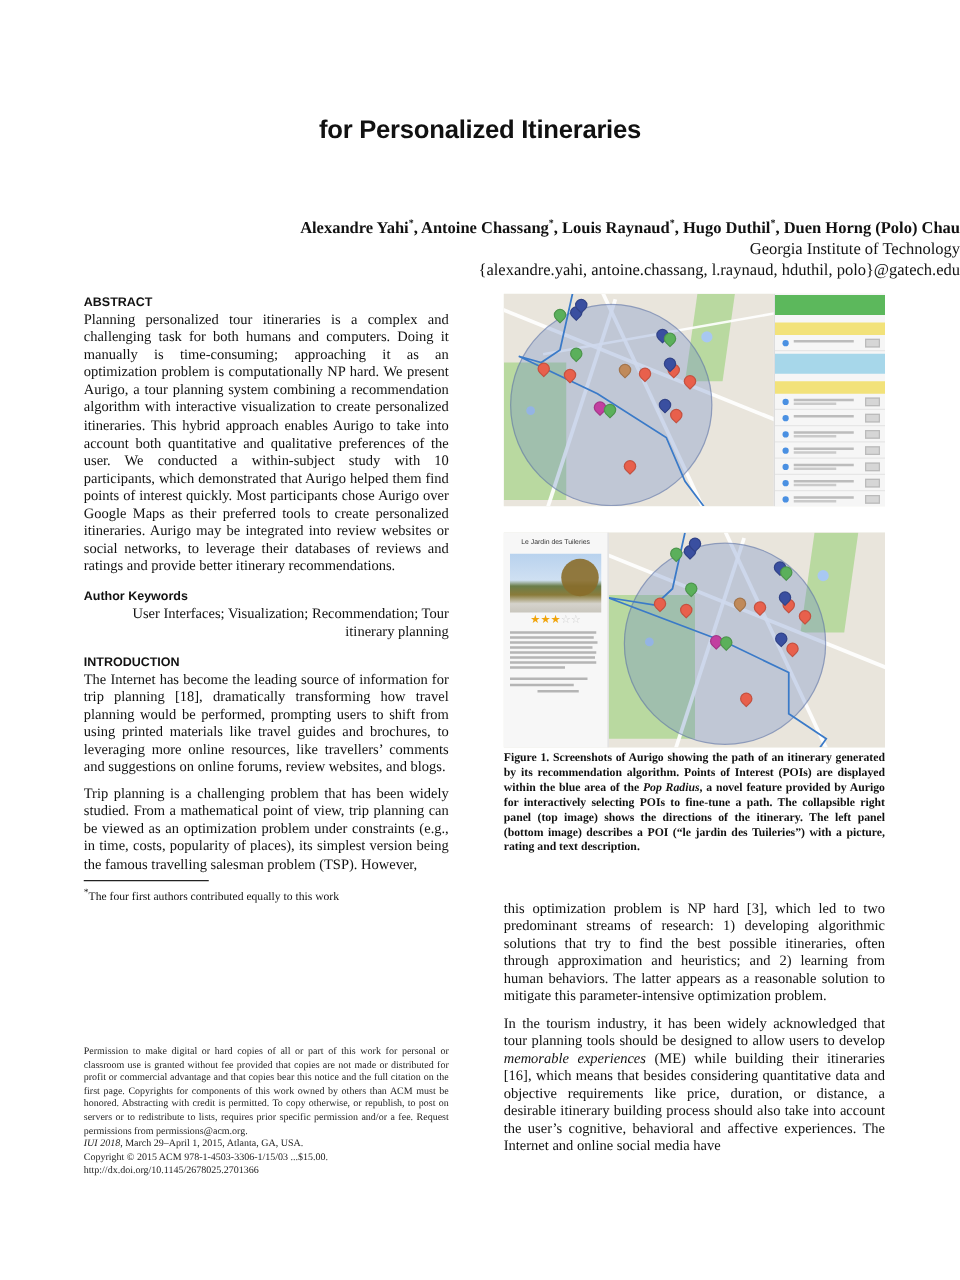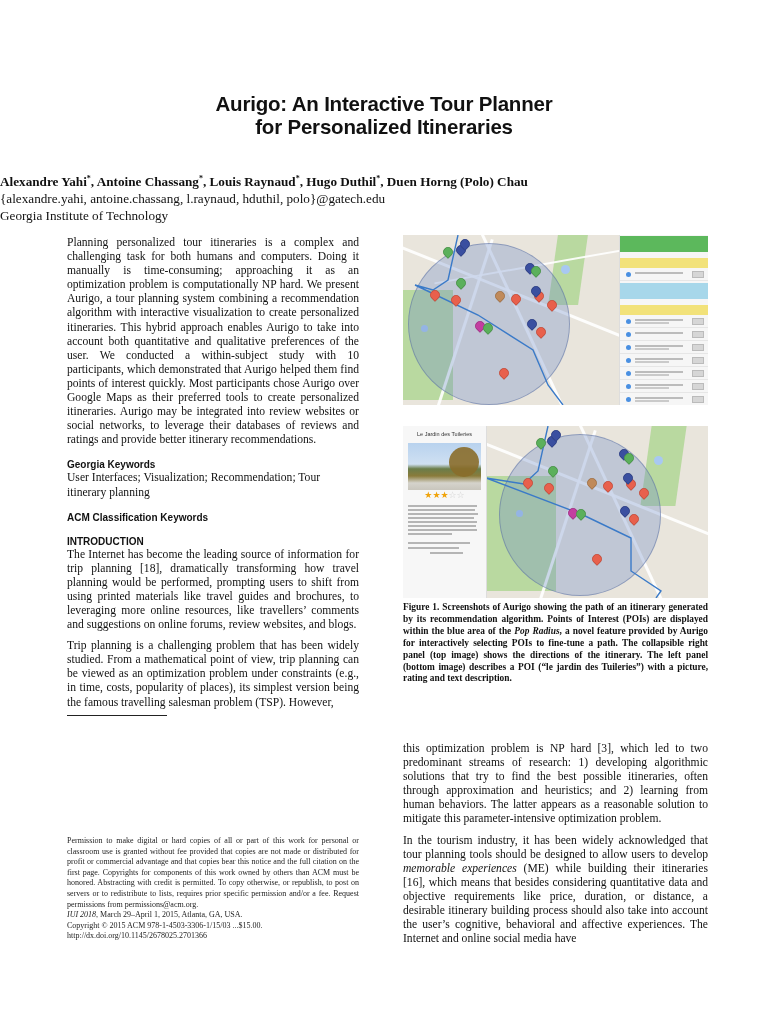--- a/index.html
+++ b/index.html
@@ -1,28 +1,28 @@
 <!DOCTYPE html>
 <html><head>
 <meta charset="utf-8">
 <style>
   html, body { margin: 0; padding: 0; background: #ffffff; }
   body { width: 768px; height: 1024px; position: relative; overflow: hidden; color: #111; }
   .sans { font-family: "Liberation Sans", "DejaVu Sans", sans-serif; }
 
   #title { position: absolute; top: 92px; left: 0; width: 768px; text-align: center;
            font-family: "Liberation Sans", sans-serif; font-weight: bold; font-size: 20.5px; line-height: 23px; letter-spacing: -0.2px; }
-  #authors { position: absolute; top: 170px; left: 0; width: 768px; text-align: left;
+  #authors { position: absolute; top: 170px; left: 0; width: 768px; text-align: right;
              font-family: "Liberation Serif", serif; font-size: 13.2px; line-height: 17px; }
   #authors .names { font-weight: bold; }
   #authors sup { font-size: 8px; }
 
   .col { position: absolute; font-family: "Liberation Serif", serif; font-size: 11.6px; line-height: 14.1px; text-align: justify; }
   #left-col { left: 67px; top: 236px; width: 292px; }
-  #right-col { left: 403px; top: 720px; width: 305px; margin-top: 22px; }
+  #right-col { left: 403px; top: 720px; width: 305px; }
   .sec-head { font-family: "Liberation Sans", sans-serif; font-weight: bold; font-size: 10px; line-height: 13px; margin: 0; }
   .para { margin: 0 0 7px 0; }
   .block { margin-bottom: 11px; }
   .footnote-rule { width: 100px; border-top: 1px solid #222; margin: 5px 0 3px 0; }
   .footnote { font-size: 9.3px; line-height: 12px; }
 
   #permission { position: absolute; left: 67px; top: 836px; width: 292px; font-family: "Liberation Serif", serif;
                 font-size: 8px; line-height: 10.6px; text-align: justify; color: #222; }
   #permission .conf { font-style: italic; }
 
@@ -62,53 +62,55 @@
   .lp-addr div { height: 2px; background: #b5b5b5; margin-bottom: 3px; }
 
   #fig-caption { position: absolute; left: 403px; top: 602px; width: 305px; font-family: "Liberation Serif", serif; font-weight: bold;
                  font-size: 9.4px; line-height: 11.9px; text-align: justify; }
   #fig-caption i { font-style: italic; }
 </style>
 </head>
 <body>
 
 <div id="title">
-  <div>Aurigo: An Interactive Tour Planner</div>
   <div>for Personalized Itineraries</div>
 </div>
 
 <div id="authors">
   <div class="names">
     <span>Alexandre Yahi</span><sup>*</sup>,
     <span>Antoine Chassang</span><sup>*</sup>,
     <span>Louis Raynaud</span><sup>*</sup>,
     <span>Hugo Duthil</span><sup>*</sup>,
     <span>Duen Horng (Polo) Chau</span>
   </div>
+  <div>Georgia Institute of Technology</div>
   <div>{alexandre.yahi, antoine.chassang, l.raynaud, hduthil, polo}@gatech.edu</div>
-  <div>Georgia Institute of Technology</div>
 </div>
 
 <div id="left-col" class="col">
   <div class="block">
+    <p class="sec-head">ABSTRACT</p>
     <p class="para">Planning personalized tour itineraries is a complex and challenging task for both humans and computers. Doing it manually is time-consuming; approaching it as an optimization problem is computationally NP hard. We present Aurigo, a tour planning system combining a recommendation algorithm with interactive visualization to create personalized itineraries. This hybrid approach enables Aurigo to take into account both quantitative and qualitative preferences of the user. We conducted a within-subject study with 10 participants, which demonstrated that Aurigo helped them find points of interest quickly. Most participants chose Aurigo over Google Maps as their preferred tools to create personalized itineraries. Aurigo may be integrated into review websites or social networks, to leverage their databases of reviews and ratings and provide better itinerary recommendations.</p>
   </div>
   <div class="block">
-    <p class="sec-head">Georgia Keywords</p>
-    <p class="para" style="text-align:left">User Interfaces; Visualization; Recommendation; Tour itinerary planning</p>
+    <p class="sec-head">Author Keywords</p>
+    <p class="para" style="text-align:right">User Interfaces; Visualization; Recommendation; Tour itinerary planning</p>
   </div>
   <div class="block">
-    <p class="sec-head">ACM Classification Keywords</p>
   </div>
   <div>
     <p class="sec-head">INTRODUCTION</p>
     <p class="para">The Internet has become the leading source of information for trip planning [18], dramatically transforming how travel planning would be performed, prompting users to shift from using printed materials like travel guides and brochures, to leveraging more online resources, like travellers’ comments and suggestions on online forums, review websites, and blogs.</p>
     <p class="para" style="margin-bottom:0">Trip planning is a challenging problem that has been widely studied. From a mathematical point of view, trip planning can be viewed as an optimization problem under constraints (e.g., in time, costs, popularity of places), its simplest version being the famous travelling salesman problem (TSP). However,</p>
   </div>
   <div class="footnote-rule"></div>
+  <div class="footnote">
+    <sup>*</sup><span>The four first authors contributed equally to this work</span>
+  </div>
 </div>
 
 <div id="permission">
   <div>Permission to make digital or hard copies of all or part of this work for personal or classroom use is granted without fee provided that copies are not made or distributed for profit or commercial advantage and that copies bear this notice and the full citation on the first page. Copyrights for components of this work owned by others than ACM must be honored. Abstracting with credit is permitted. To copy otherwise, or republish, to post on servers or to redistribute to lists, requires prior specific permission and/or a fee. Request permissions from permissions@acm.org.</div>
   <div><span class="conf">IUI 2018</span><span>, March 29–April 1, 2015, Atlanta, GA, USA.</span></div>
   <div>Copyright © 2015 ACM 978-1-4503-3306-1/15/03 ...$15.00.</div>
   <div>http://dx.doi.org/10.1145/2678025.2701366</div>
 </div>
 
 <div id="fig-top" class="fig">

